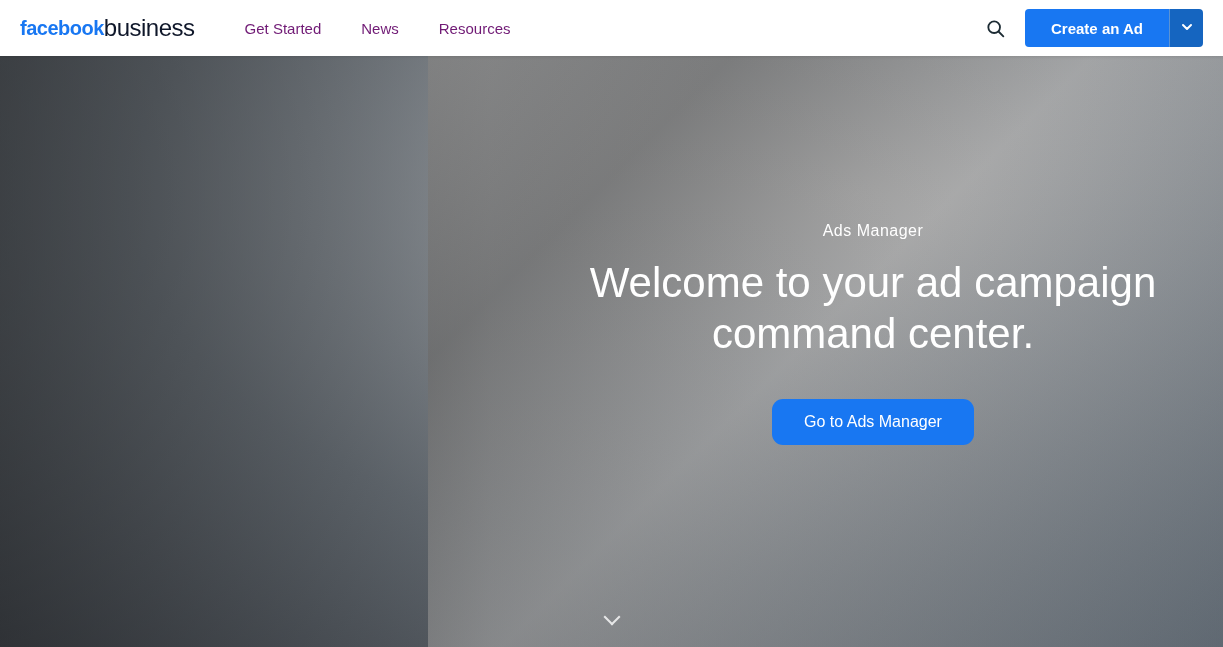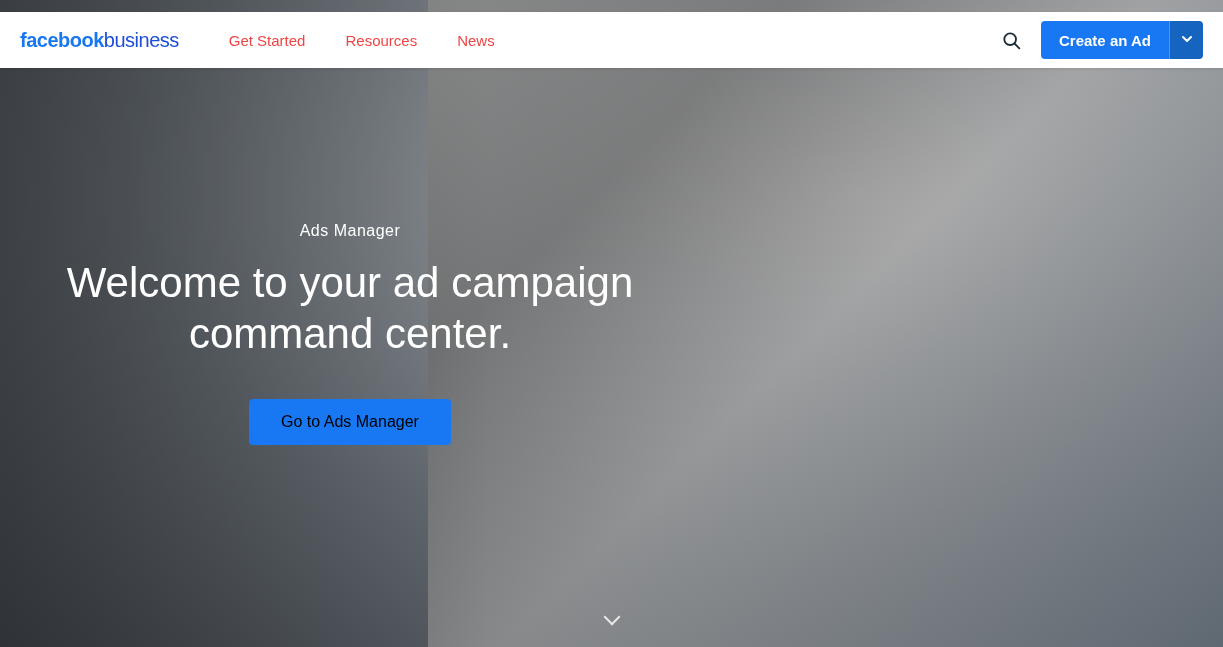--- a/index.html
+++ b/index.html
@@ -1,21 +1,21 @@
 <!DOCTYPE html>
 <html><head>
   <meta charset="utf-8">
   <style>
     * { margin: 0; padding: 0; box-sizing: border-box; }
     body { font-family: -apple-system, BlinkMacSystemFont, 'Segoe UI', Helvetica, Arial, sans-serif; width: 1223px; height: 647px; overflow: hidden; }
 
     
     .navbar {
       position: absolute;
-      top: 12px; left: 0; right: 0;
+      top: 0; left: 0; right: 0;
       height: 56px;
       background: #fff;
       display: flex;
       align-items: center;
       padding: 0 20px;
       z-index: 10;
       box-shadow: 0 1px 3px rgba(0,0,0,0.1);
     }
     .logo {
       display: flex;
@@ -23,33 +23,33 @@
       margin-right: 30px;
       text-decoration: none;
     }
     .logo-facebook {
       color: #1877f2;
       font-weight: 700;
       font-size: 20px;
       letter-spacing: -0.5px;
     }
     .logo-business {
-      color: #1d4ed8;
+      color: #0f172a;
       font-weight: 400;
-      font-size: 20px;
+      font-size: 24px;
       letter-spacing: -0.5px;
     }
     .nav-links {
       display: flex;
       align-items: center;
       flex: 1;
       gap: 0;
     }
     .nav-item {
-      color: #ef4444;
+      color: #701a75;
       font-size: 15px;
       padding: 10px 20px;
       height: 56px;
       display: flex;
       align-items: center;
       cursor: pointer;
       text-decoration: none;
       white-space: nowrap;
     }
     .nav-right {
@@ -66,21 +66,21 @@
       justify-content: center;
       cursor: pointer;
       color: #1c2b33;
       font-size: 18px;
     }
     .create-ad-btn {
       background: #1877f2;
       color: #fff;
       border: none;
       border-radius: 4px 0 0 4px;
-      padding: 0 18px;
+      padding: 0 26px;
       height: 38px;
       font-size: 15px;
       font-weight: 600;
       cursor: pointer;
       display: flex;
       align-items: center;
     }
     .create-ad-dropdown {
       background: #1565c0;
       color: #fff;
@@ -104,21 +104,21 @@
       top: 0; left: 0; right: 0; bottom: 0;
       background: linear-gradient(
         to right,
         rgba(30,30,30,0.55) 0%,
         rgba(30,30,30,0.3) 50%,
         rgba(30,30,30,0.1) 100%
       ),
       linear-gradient(160deg, #6b7a8a 0%, #8a9aa8 30%, #b0b8c0 60%, #9aa4ae 100%);
       display: flex;
       flex-direction: column;
-      align-items: flex-start;
+      align-items: flex-end;
       justify-content: center;
       overflow: hidden;
     }
 
     
     .hero-bg {
       position: absolute;
       top: 0; left: 0; right: 0; bottom: 0;
       z-index: 0;
       background:
@@ -172,23 +172,23 @@
     .hero-title {
       color: #fff;
       font-size: 42px;
       font-weight: 300;
       line-height: 1.2;
       margin-bottom: 40px;
       max-width: 700px;
     }
     .hero-cta {
       background: #1877f2;
-      color: #000000;
+      color: #ffffff;
       border: none;
-      border-radius: 4px;
+      border-radius: 11px;
       padding: 14px 32px;
       font-size: 16px;
       font-weight: 500;
       cursor: pointer;
       display: inline-block;
     }
     .hero-scroll {
       position: absolute;
       bottom: 20px;
       left: 50%;
@@ -230,22 +230,22 @@
 <body>
 
 <nav class="navbar">
   <a class="logo" href="#">
     <span class="logo-facebook">facebook</span>
       <span class="logo-business"> business</span>
   </a>
 
   <div class="nav-links">
     <a class="nav-item" href="#">Get Started</a>
+    <a class="nav-item" href="#">News</a>
     <a class="nav-item" href="#">Resources</a>
-    <a class="nav-item" href="#">News</a>
   </div>
 
   <div class="nav-right">
     <div class="search-icon-btn">
       <svg class="search-svg" viewBox="0 0 24 24" fill="none" stroke="#1c2b33" stroke-width="2.2" stroke-linecap="round" stroke-linejoin="round">
         <circle cx="11" cy="11" r="7"></circle>
         <line x1="16.5" y1="16.5" x2="22" y2="22"></line>
       </svg>
     </div>
     <div class="create-ad-wrapper">

